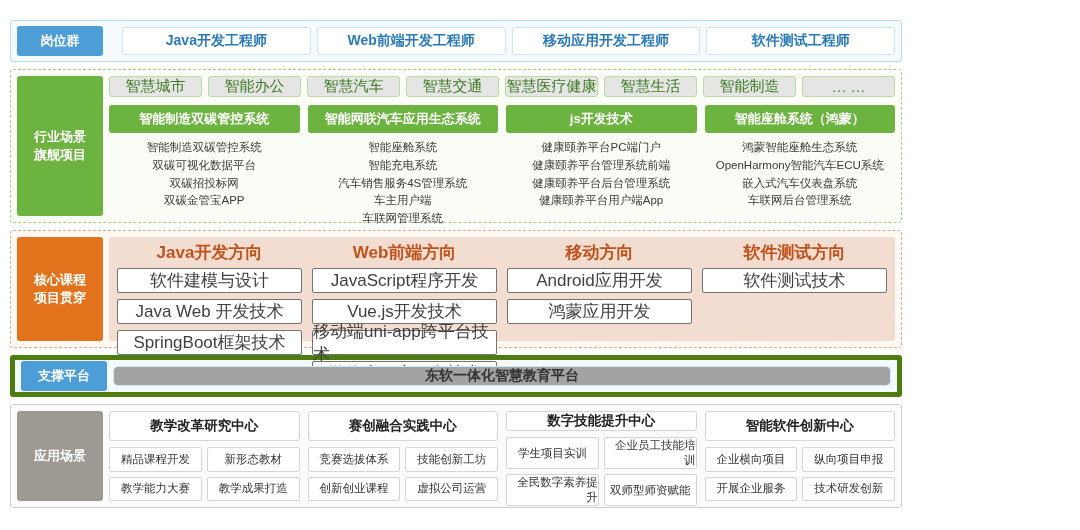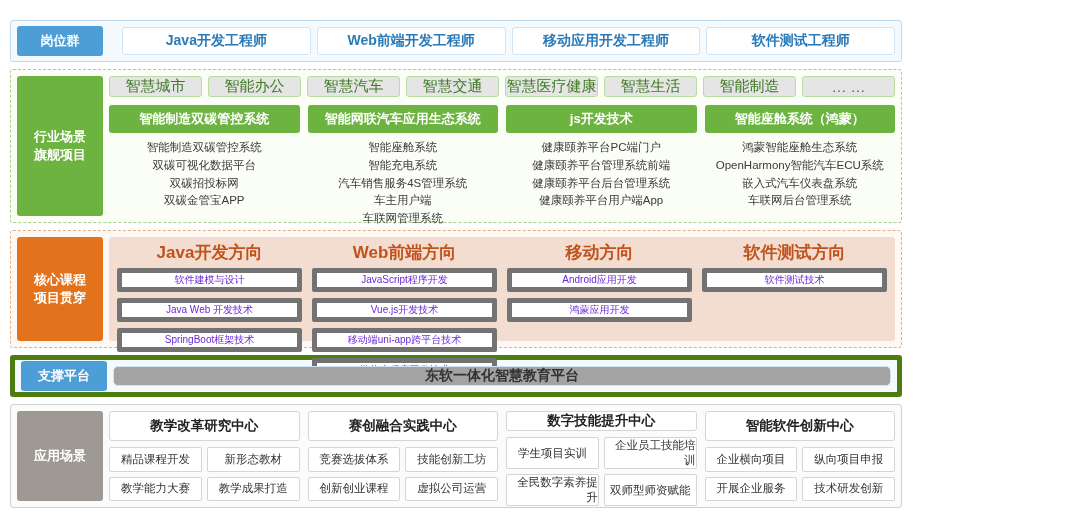--- a/index.html
+++ b/index.html
@@ -111,26 +111,26 @@
     display: flex;
     gap: 10px;
   }
   .core-col { flex: 1; display: flex; flex-direction: column; gap: 6px; }
   .core-col-title {
     font-size: 17px; font-weight: bold; color: #c2521c;
     text-align: center; height: 19px; line-height: 19px;
   }
   .core-item {
     background: #ffffff;
-    border: 5px solid #737373;
+    border: 1px solid #737373;
     border-radius: 2px;
     height: 25px;
     display: flex; align-items: center; justify-content: center;
-    font-size: 10px;
-    color: #6d28d9;
+    font-size: 17px;
+    color: #404040;
   }
   .core-spacer { height: 25px; }
 
   
   .row-platform {
     border: 5px solid #4d7c0f;
     background: #f4fafe;
     padding: 6px;
     height: 42px;
   }

